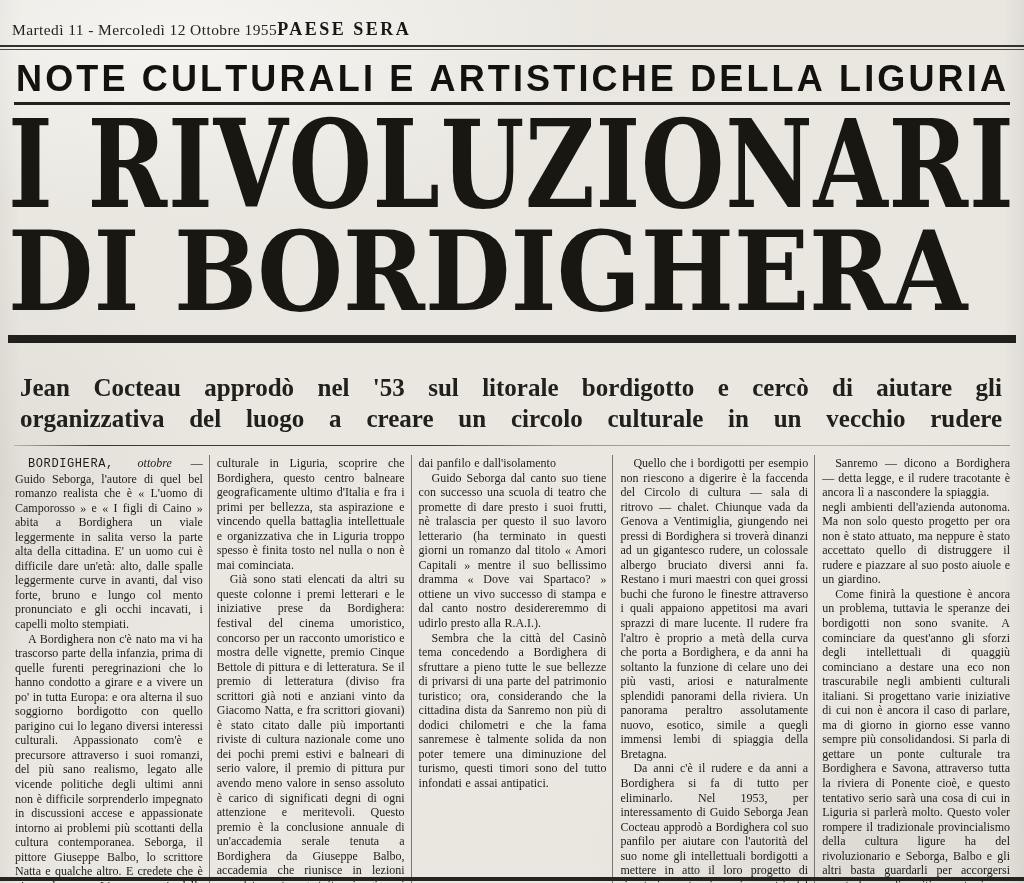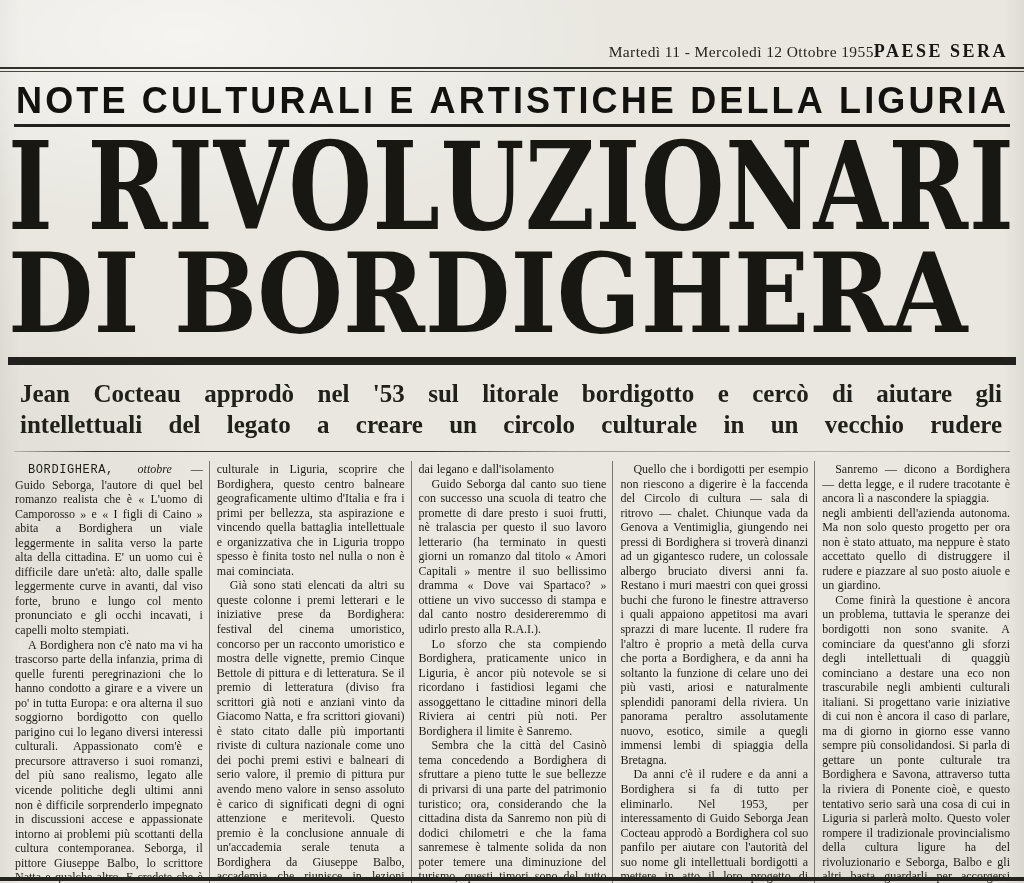--- a/index.html
+++ b/index.html
@@ -9,39 +9,39 @@
     color:#201e1b;
     background:
       radial-gradient(ellipse 60% 30% at 18% 4%, rgba(255,255,255,.55), rgba(255,255,255,0) 70%),
       radial-gradient(ellipse 40% 25% at 85% 96%, rgba(110,104,92,.10), rgba(110,104,92,0) 70%),
       radial-gradient(ellipse 30% 40% at 0% 55%, rgba(120,114,100,.08), rgba(120,114,100,0) 70%),
       linear-gradient(to right, rgba(0,0,0,.04), rgba(0,0,0,0) 2%, rgba(0,0,0,0) 98%, rgba(0,0,0,.05)),
       #e9e7e0;
     font-family:"Liberation Serif", serif;
   }
   
-  .masthead{display:flex;justify-content:flex-end;align-items:baseline;padding:9px 16px 3px 12px;}
+  .masthead{display:flex;justify-content:flex-start;align-items:baseline;padding:19px 16px 3px 12px;}
   .issue-date{font-size:15.5px;letter-spacing:.4px;color:#26241f;}
-  .paper-name{font-weight:bold;font-size:18px;letter-spacing:2.5px;color:#191713;margin-top:32px;}
+  .paper-name{font-weight:bold;font-size:18px;letter-spacing:2.5px;color:#191713;}
   .masthead-rule{height:2px;border-top:2px solid #33312c;border-bottom:1px solid #4a4740;margin:2px 0 0;}
   
   .charline{display:flex;justify-content:space-between;white-space:nowrap;}
   .charline span{display:block;}
   .kicker{margin:11px 18px 0 16px;font-family:"Liberation Sans",sans-serif;font-weight:bold;
           font-size:36px;line-height:1;color:#13120f;}
   .kicker-rule{height:3px;background:#23211d;margin:5px 14px 0 14px;}
   
   .headline{margin:12px 8px 0;padding:0;}
   .hl{font-family:"DejaVu Serif",serif;font-weight:bold;line-height:.8;color:#191712;
       transform-origin:0 50%;}
   .hl1{font-size:121px;width:1270px;transform:scaleX(.792);height:96px;}
   .hl2{font-size:111px;width:1056px;transform:scaleX(.888);height:88px;margin-top:14px;}
   .thick-rule{height:8px;background:#22201c;margin:20px 8px 0;}
   
-  .subtitle{margin:14px 22px 0 20px;font-weight:bold;font-size:25px;line-height:1.22;color:#22201b;}
+  .subtitle{margin:30px 22px 0 20px;font-weight:bold;font-size:25px;line-height:1.22;color:#22201b;}
   .subtitle > div{text-align:justify;text-align-last:justify;}
   .thin-rule{height:1px;margin:11px 14px 0;
     background:linear-gradient(to right, rgba(60,56,50,.25) 0%, #3c3832 8%, #3c3832 42%,
                rgba(60,56,50,.45) 55%, rgba(60,56,50,.3) 80%, rgba(60,56,50,.45) 100%);}
   
   .columns{display:flex;margin:9px 8px 0;height:478px;overflow:hidden;}
   .col{flex:1 1 0;padding:1px 6px 0 7px;box-sizing:border-box;}
   .col + .col{border-left:1px solid rgba(48,44,38,.6);}
   .col p.para{margin:0;font-size:12px;line-height:14.55px;text-align:justify;
               color:#1e1c18;word-spacing:.5px;}
@@ -137,42 +137,41 @@
         <span>H</span>
         <span>E</span>
         <span>R</span>
         <span>A</span>
       </div>
   </h1>
   <div class="thick-rule"></div>
 
   <div class="subtitle">
     <div>Jean Cocteau approdò nel '53 sul litorale bordigotto e cercò di aiutare gli</div>
-    <div>intellettuali del legato a creare un circolo culturale in un vecchio rudere</div>
+    <div>organizzativa del luogo a creare un circolo culturale in un vecchio rudere</div>
   </div>
   <div class="thin-rule"></div>
 
   <main class="columns">
     <div class="col">
       <div>
           <p class="para indent"><span class="dl-place">BORDIGHERA, </span><span class="dl-month">ottobre </span>— Guido Seborga, l'autore di quel bel romanzo realista che è « L'uomo di Camporosso » e « I figli di Caino » abita a Bordighera un viale leggermente in salita verso la parte alta della cittadina. E' un uomo cui è difficile dare un'età: alto, dalle spalle leggermente curve in avanti, dal viso forte, bruno e lungo col mento pronunciato e gli occhi incavati, i capelli molto stempiati.</p>
           <p class="para indent">A Bordighera non c'è nato ma vi ha trascorso parte della infanzia, prima di quelle furenti peregrinazioni che lo hanno condotto a girare e a vivere un po' in tutta Europa: e ora alterna il suo soggiorno bordigotto con quello parigino cui lo legano diversi interessi culturali. Appassionato com'è e precursore attraverso i suoi romanzi, del più sano realismo, legato alle vicende politiche degli ultimi anni non è difficile sorprenderlo impegnato in discussioni accese e appassionate intorno ai problemi più scottanti della cultura contemporanea. Seborga, il pittore Giuseppe Balbo, lo scrittore Natta e qualche altro. E credete che è piacevole per un Ligure, conscio della quasi totale mancanza di un dialogo</p>
         </div>
     </div>
     <div class="col">
       <div>
           <p class="para">culturale in Liguria, scoprire che Bordighera, questo centro balneare geograficamente ultimo d'Italia e fra i primi per bellezza, sta aspirazione e vincendo quella battaglia intellettuale e organizzativa che in Liguria troppo spesso è finita tosto nel nulla o non è mai cominciata.</p>
           <p class="para indent">Già sono stati elencati da altri su queste colonne i premi letterari e le iniziative prese da Bordighera: festival del cinema umoristico, concorso per un racconto umoristico e mostra delle vignette, premio Cinque Bettole di pittura e di letteratura. Se il premio di letteratura (diviso fra scrittori già noti e anziani vinto da Giacomo Natta, e fra scrittori giovani) è stato citato dalle più importanti riviste di cultura nazionale come uno dei pochi premi estivi e balneari di serio valore, il premio di pittura pur avendo meno valore in senso assoluto è carico di significati degni di ogni attenzione e meritevoli. Questo premio è la conclusione annuale di un'accademia serale tenuta a Bordighera da Giuseppe Balbo, accademia che riunisce in lezioni completamente gratuite i giovani pittori dotati di talento, frenati nella loro aspirazione</p>
         </div>
     </div>
     <div class="col">
       <div>
-          <p class="para">dai legano e dall'isolamento</p>
+          <p class="para">dai panfilo e dall'isolamento</p>
           <p class="para indent">Guido Seborga dal canto suo tiene con successo una scuola di teatro che promette di dare presto i suoi frutti, nè tralascia per questo il suo lavoro letterario (ha terminato in questi giorni un romanzo dal titolo « Amori Capitali » mentre il suo bellissimo dramma « Dove vai Spartaco? » ottiene un vivo successo di stampa e dal canto nostro desidereremmo di udirlo presto alla R.A.I.).</p>
-          <p class="para indent">Lo sforzo che sta compiendo Bordighera, praticamente unico in Liguria, è ancor più notevole se si ricordano i fastidiosi legami che assoggettano le cittadine minori della Riviera ai centri più noti. Per Bordighera il limite è Sanremo.</p>
           <p class="para indent">Sembra che la città del Casinò tema concedendo a Bordighera di sfruttare a pieno tutte le sue bellezze di privarsi di una parte del patrimonio turistico; ora, considerando che la cittadina dista da Sanremo non più di dodici chilometri e che la fama sanremese è talmente solida da non poter temere una diminuzione del turismo, questi timori sono del tutto infondati e assai antipatici.</p>
         </div>
     </div>
     <div class="col">
       <div>
           <p class="para indent">Quello che i bordigotti per esempio non riescono a digerire è la faccenda del Circolo di cultura — sala di ritrovo — chalet. Chiunque vada da Genova a Ventimiglia, giungendo nei pressi di Bordighera si troverà dinanzi ad un gigantesco rudere, un colossale albergo bruciato diversi anni fa. Restano i muri maestri con quei grossi buchi che furono le finestre attraverso i quali appaiono appetitosi ma avari sprazzi di mare lucente. Il rudere fra l'altro è proprio a metà della curva che porta a Bordighera, e da anni ha soltanto la funzione di celare uno dei più vasti, ariosi e naturalmente splendidi panorami della riviera. Un panorama peraltro assolutamente nuovo, esotico, simile a quegli immensi lembi di spiaggia della Bretagna.</p>
           <p class="para indent">Da anni c'è il rudere e da anni a Bordighera si fa di tutto per eliminarlo. Nel 1953, per interessamento di Guido Seborga Jean Cocteau approdò a Bordighera col suo panfilo per aiutare con l'autorità del suo nome gli intellettuali bordigotti a mettere in atto il loro progetto di ricostruire entro i muri maestri del rudere un luogo degno per varie manifestazioni culturali che ora si svolgono</p>
         </div>
     </div>
     <div class="col">

